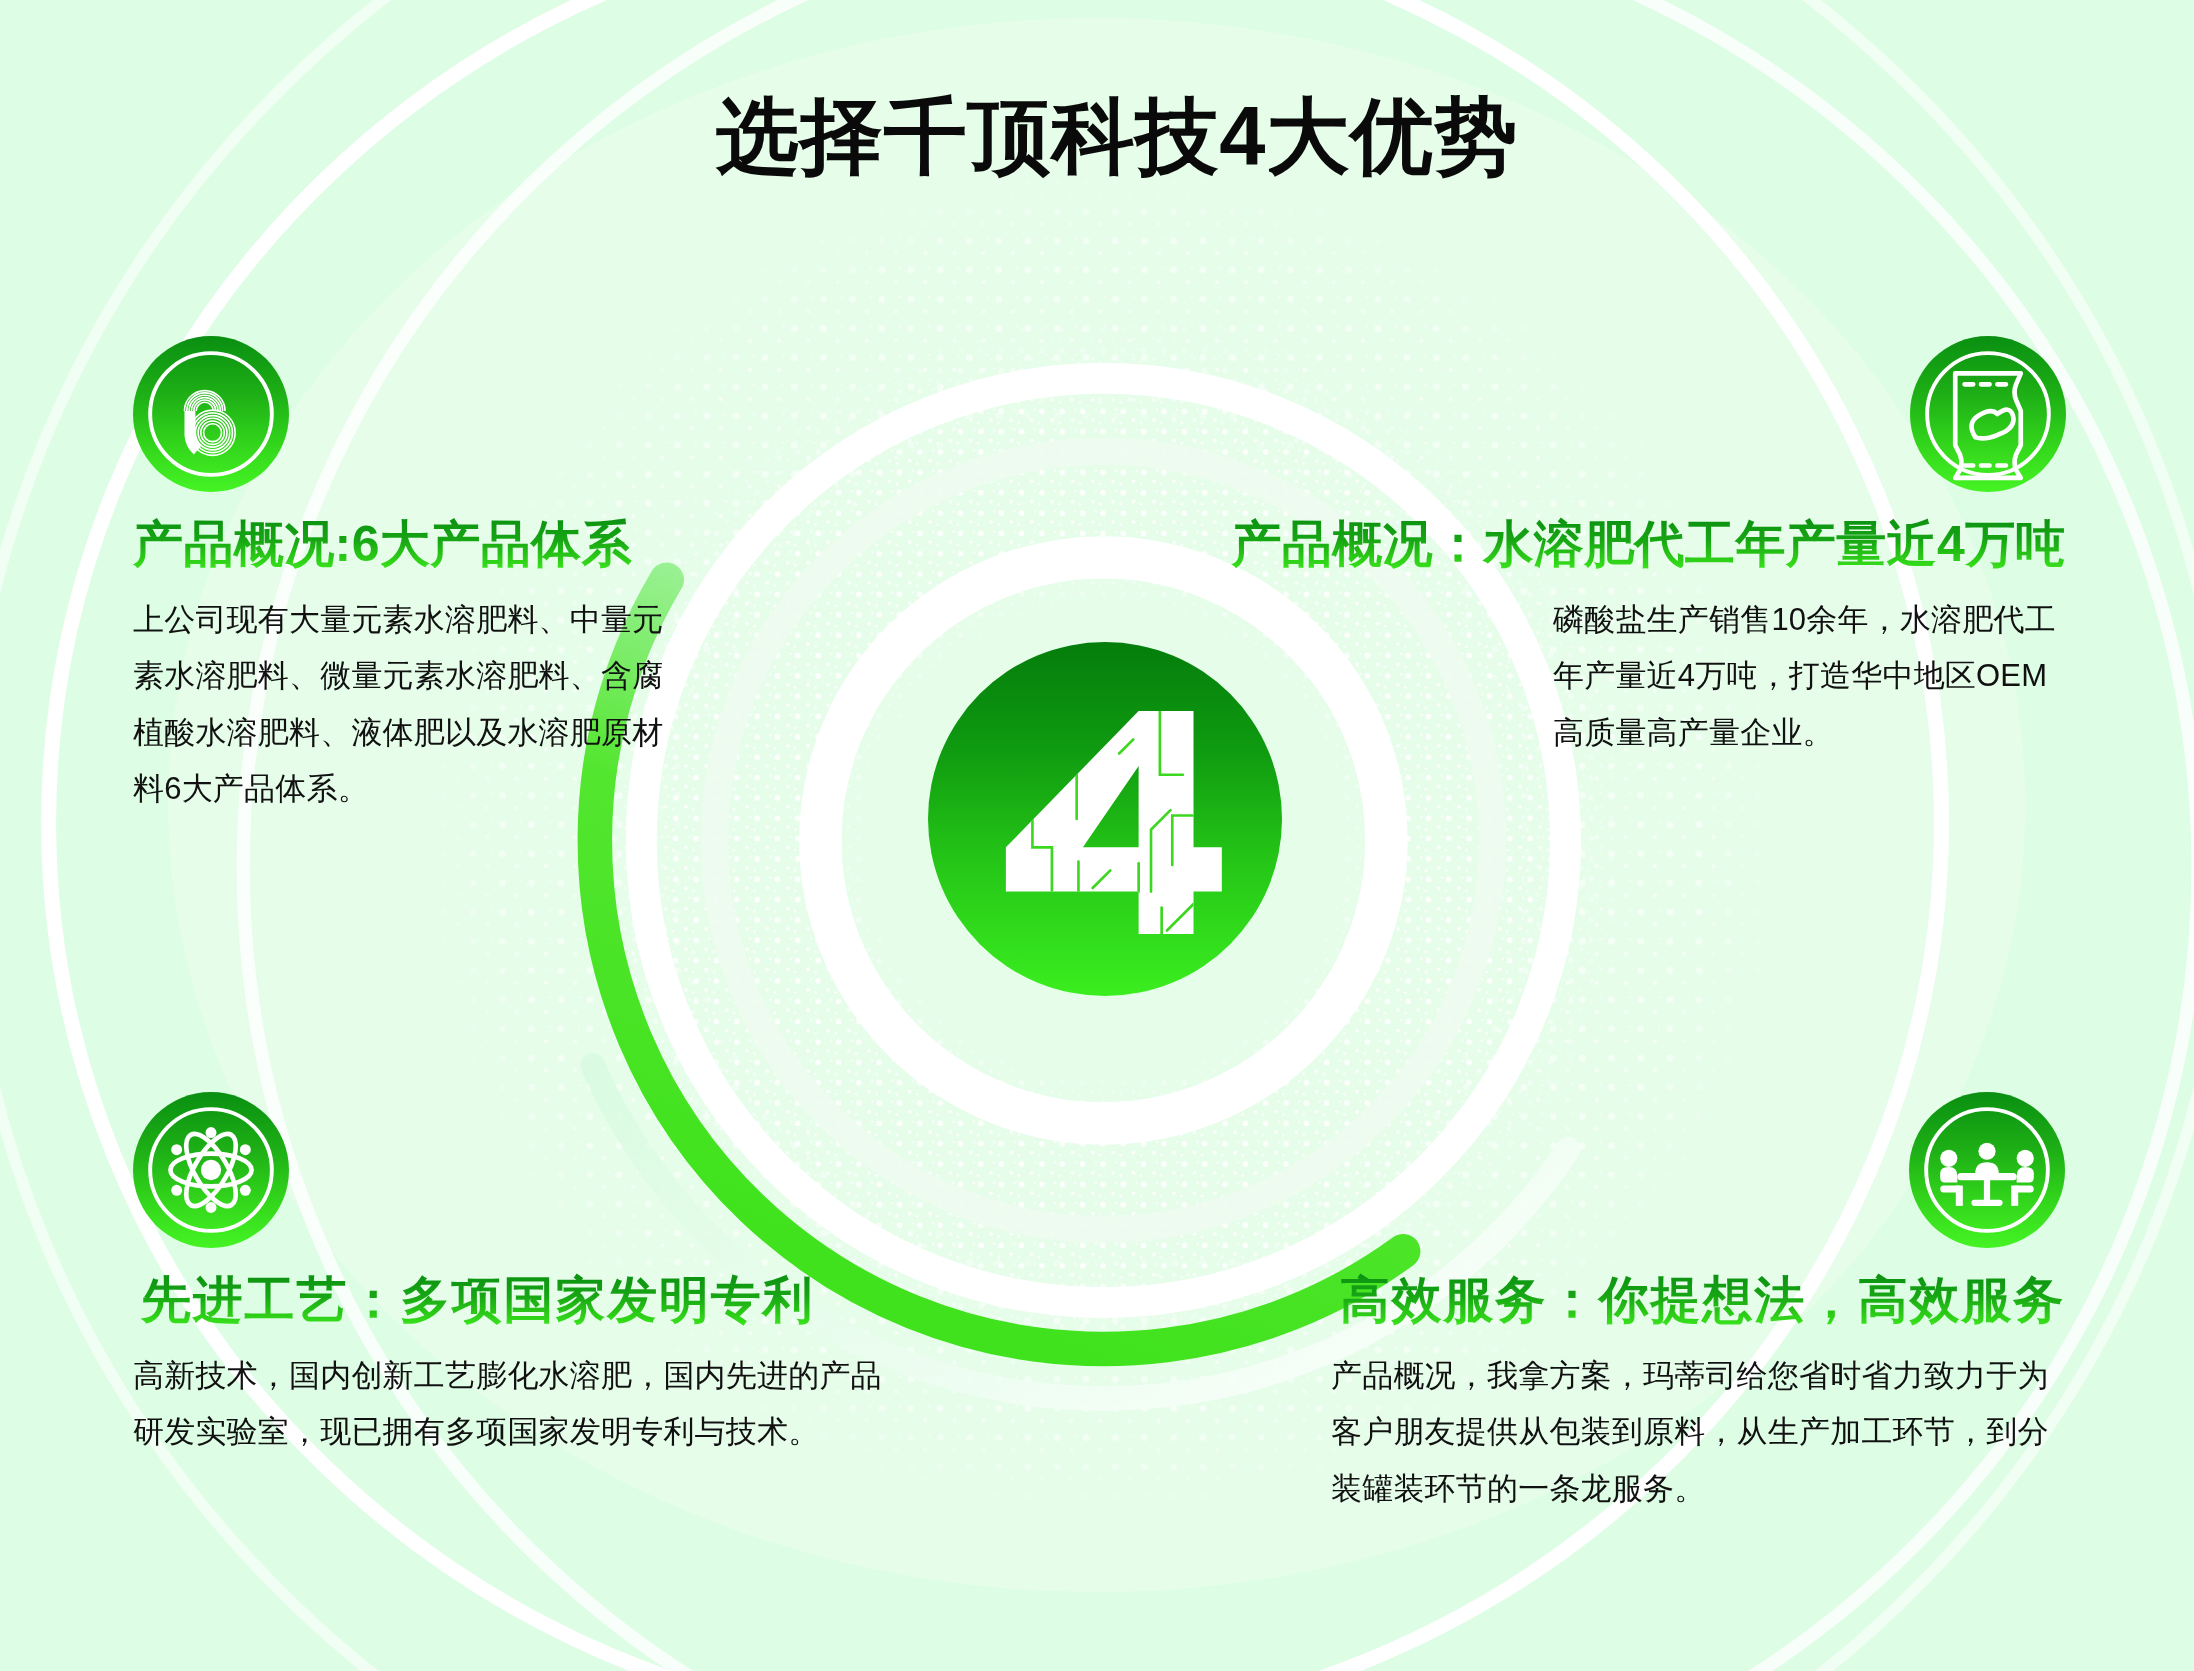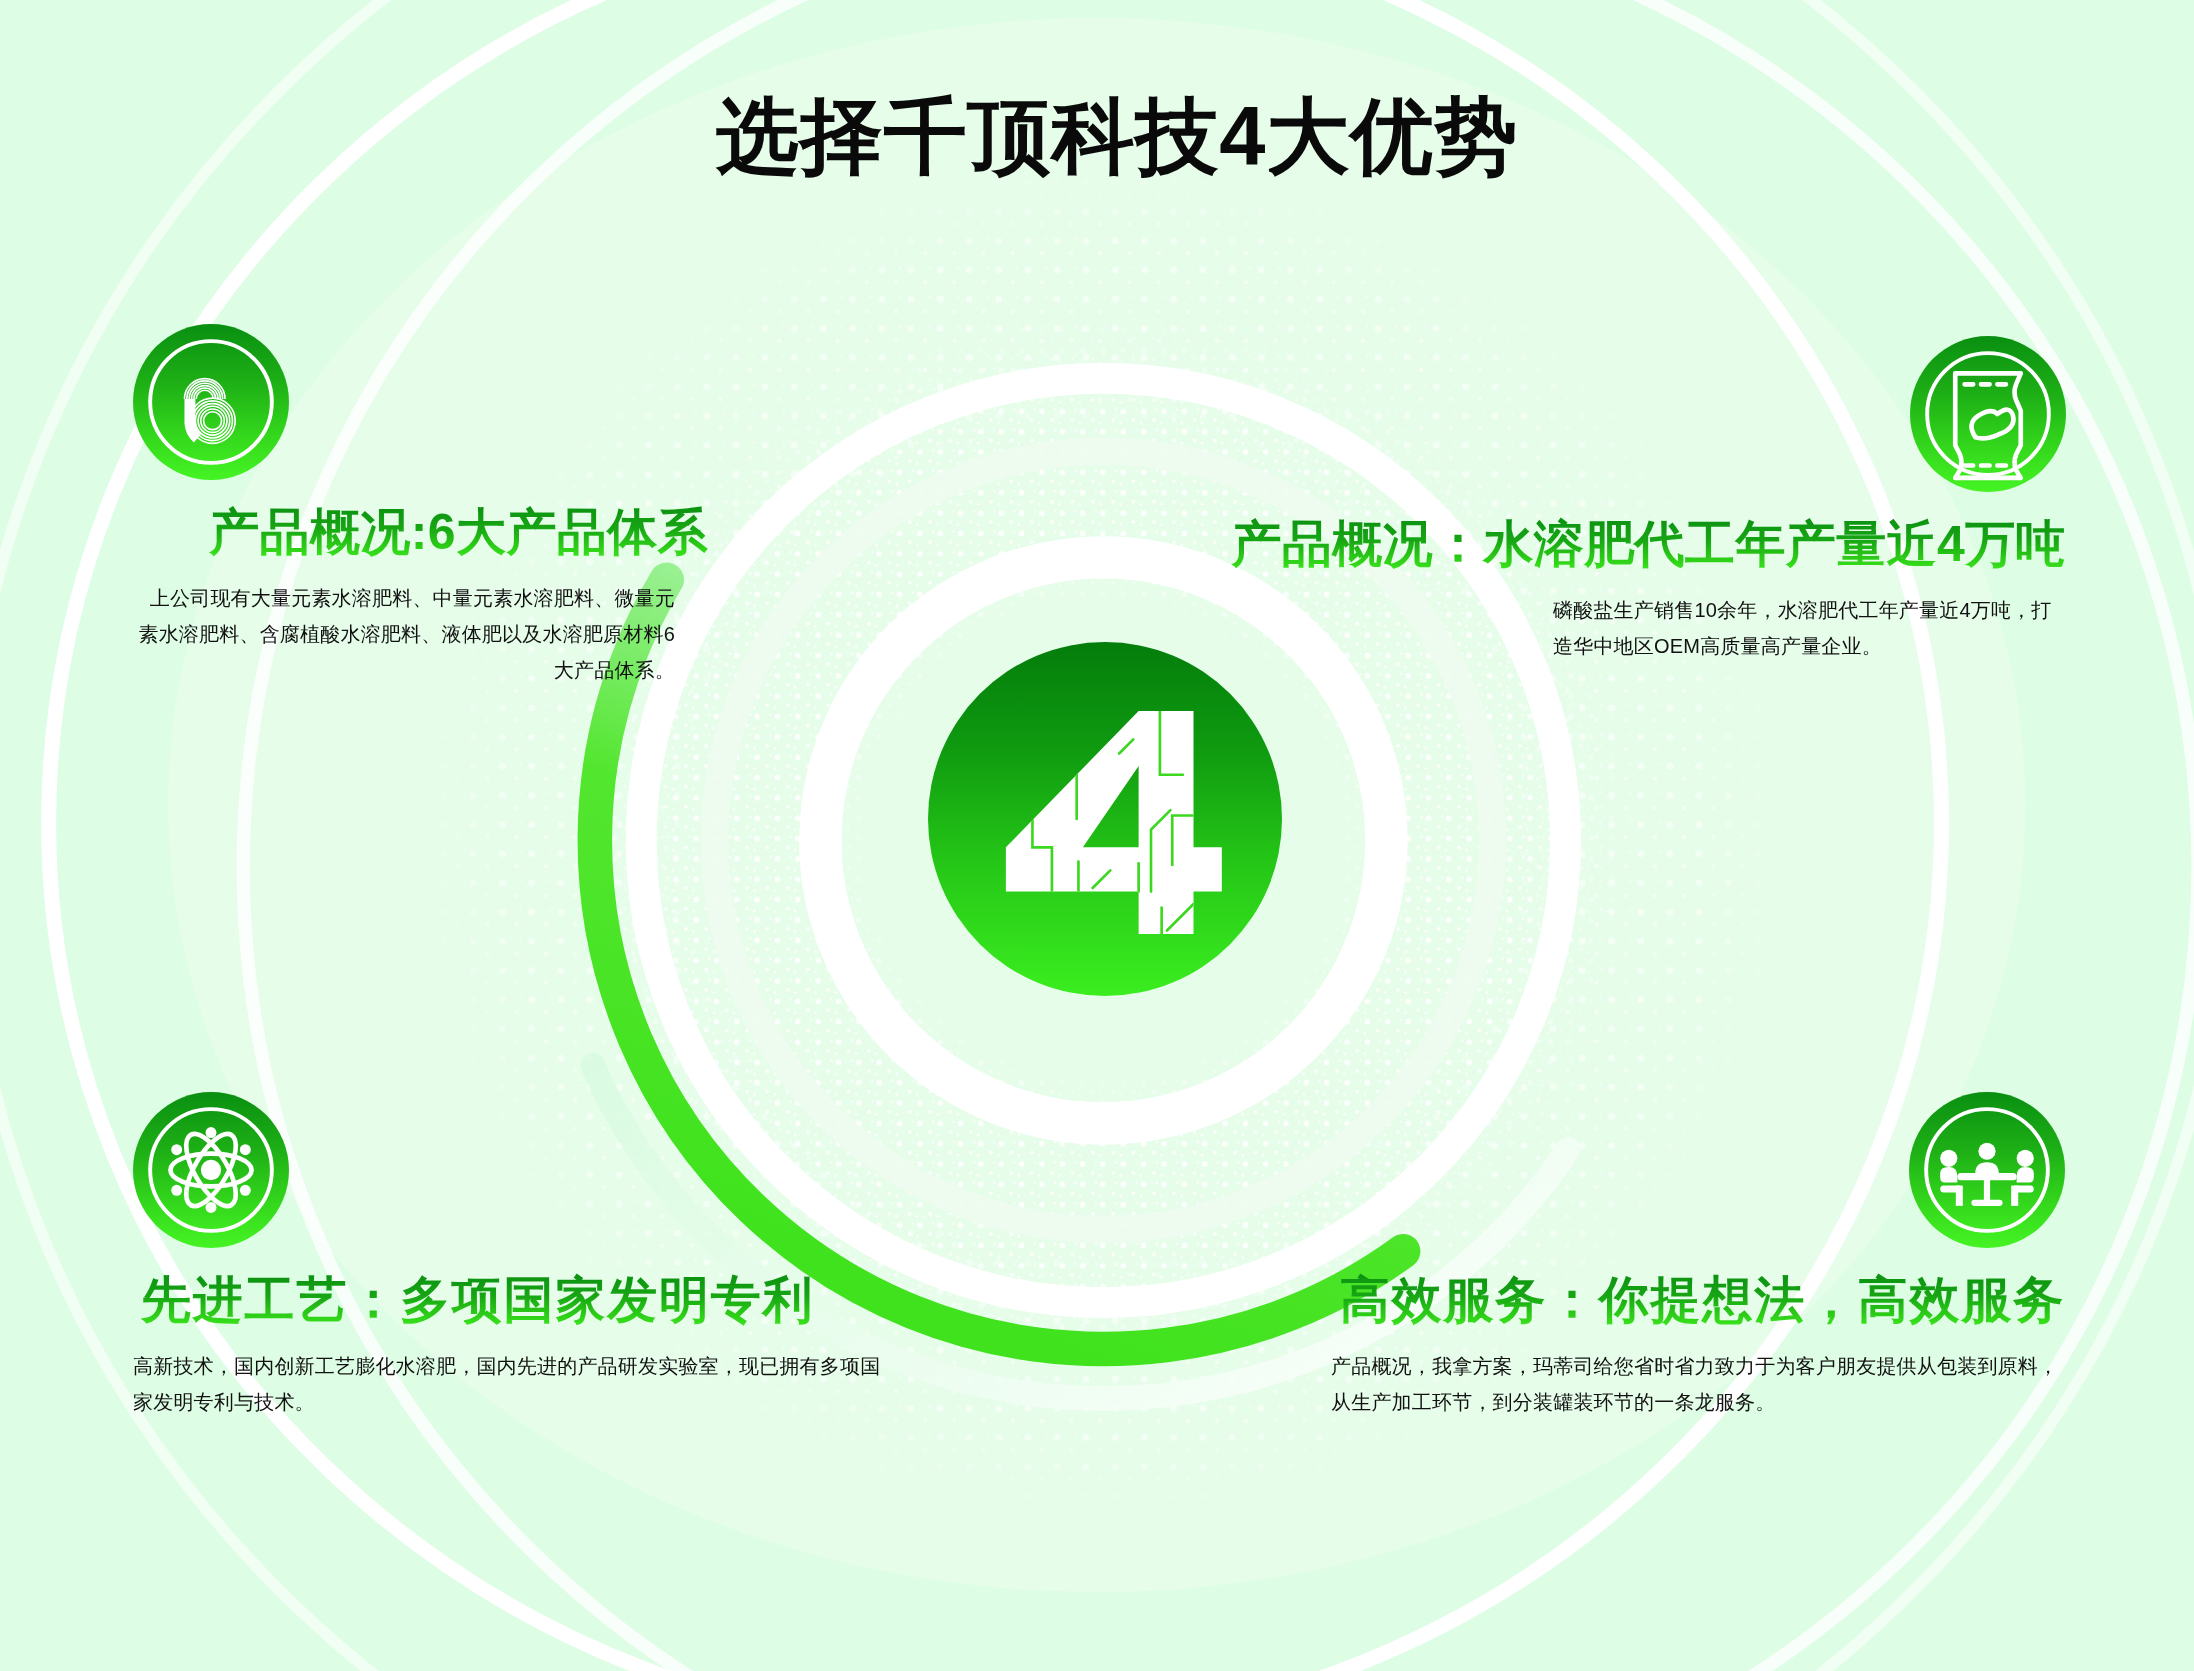--- a/index.html
+++ b/index.html
@@ -19,21 +19,21 @@
     text-align:center;
     font-size:83px;line-height:1.12;
     font-weight:700;letter-spacing:0.9px;
     color:#0a0a0a;
     white-space:nowrap;
     padding-left:20px;
   }
 
   
   .card{position:absolute;}
-  .card-tl{left:133px;top:324px;width:575px;text-align:right;}
+  .card-tl{left:133px;top:336px;width:575px;}
   .card-tr{left:1190px;top:336px;width:876px;}
   .card-bl{left:133px;top:1092px;width:761px;}
   .card-br{left:1300px;top:1092px;width:765px;}
 
   .icon-wrap{position:relative;width:156px;height:156px;}
   .card-tr .icon-wrap,.card-br .icon-wrap{margin-left:auto;}
 
   .icon-disc{
     position:absolute;inset:0;border-radius:50%;
     background:linear-gradient(180deg,#0a8f11 0%,#1eb016 38%,#34d81c 72%,#45f424 100%);
@@ -47,21 +47,21 @@
     background:linear-gradient(180deg,#0a8f11 0%,#17a514 42%,#2fd118 78%,#41ef22 100%);
     -webkit-background-clip:text;background-clip:text;
     -webkit-text-fill-color:transparent;color:transparent;
     letter-spacing:0.4px;
   }
   .card-tr .head,.card-br .head{text-align:right;}
   .card-bl .head,.card-br .head{letter-spacing:1.8px;margin-left:8px;}
 
   .body{
     margin-top:17.7px;
-    font-size:20px;line-height:1.82;
+    font-size:31px;line-height:1.82;
     color:#111111;
     letter-spacing:0.2px;
   }
   .card-tl .body{width:542px;}
   .card-tr .body{width:513px;margin-left:auto;text-align:left;}
   .card-bl .body{width:752px;}
   .card-br .body{width:734px;margin-left:auto;text-align:left;}
 
   
   .center-wrap{

